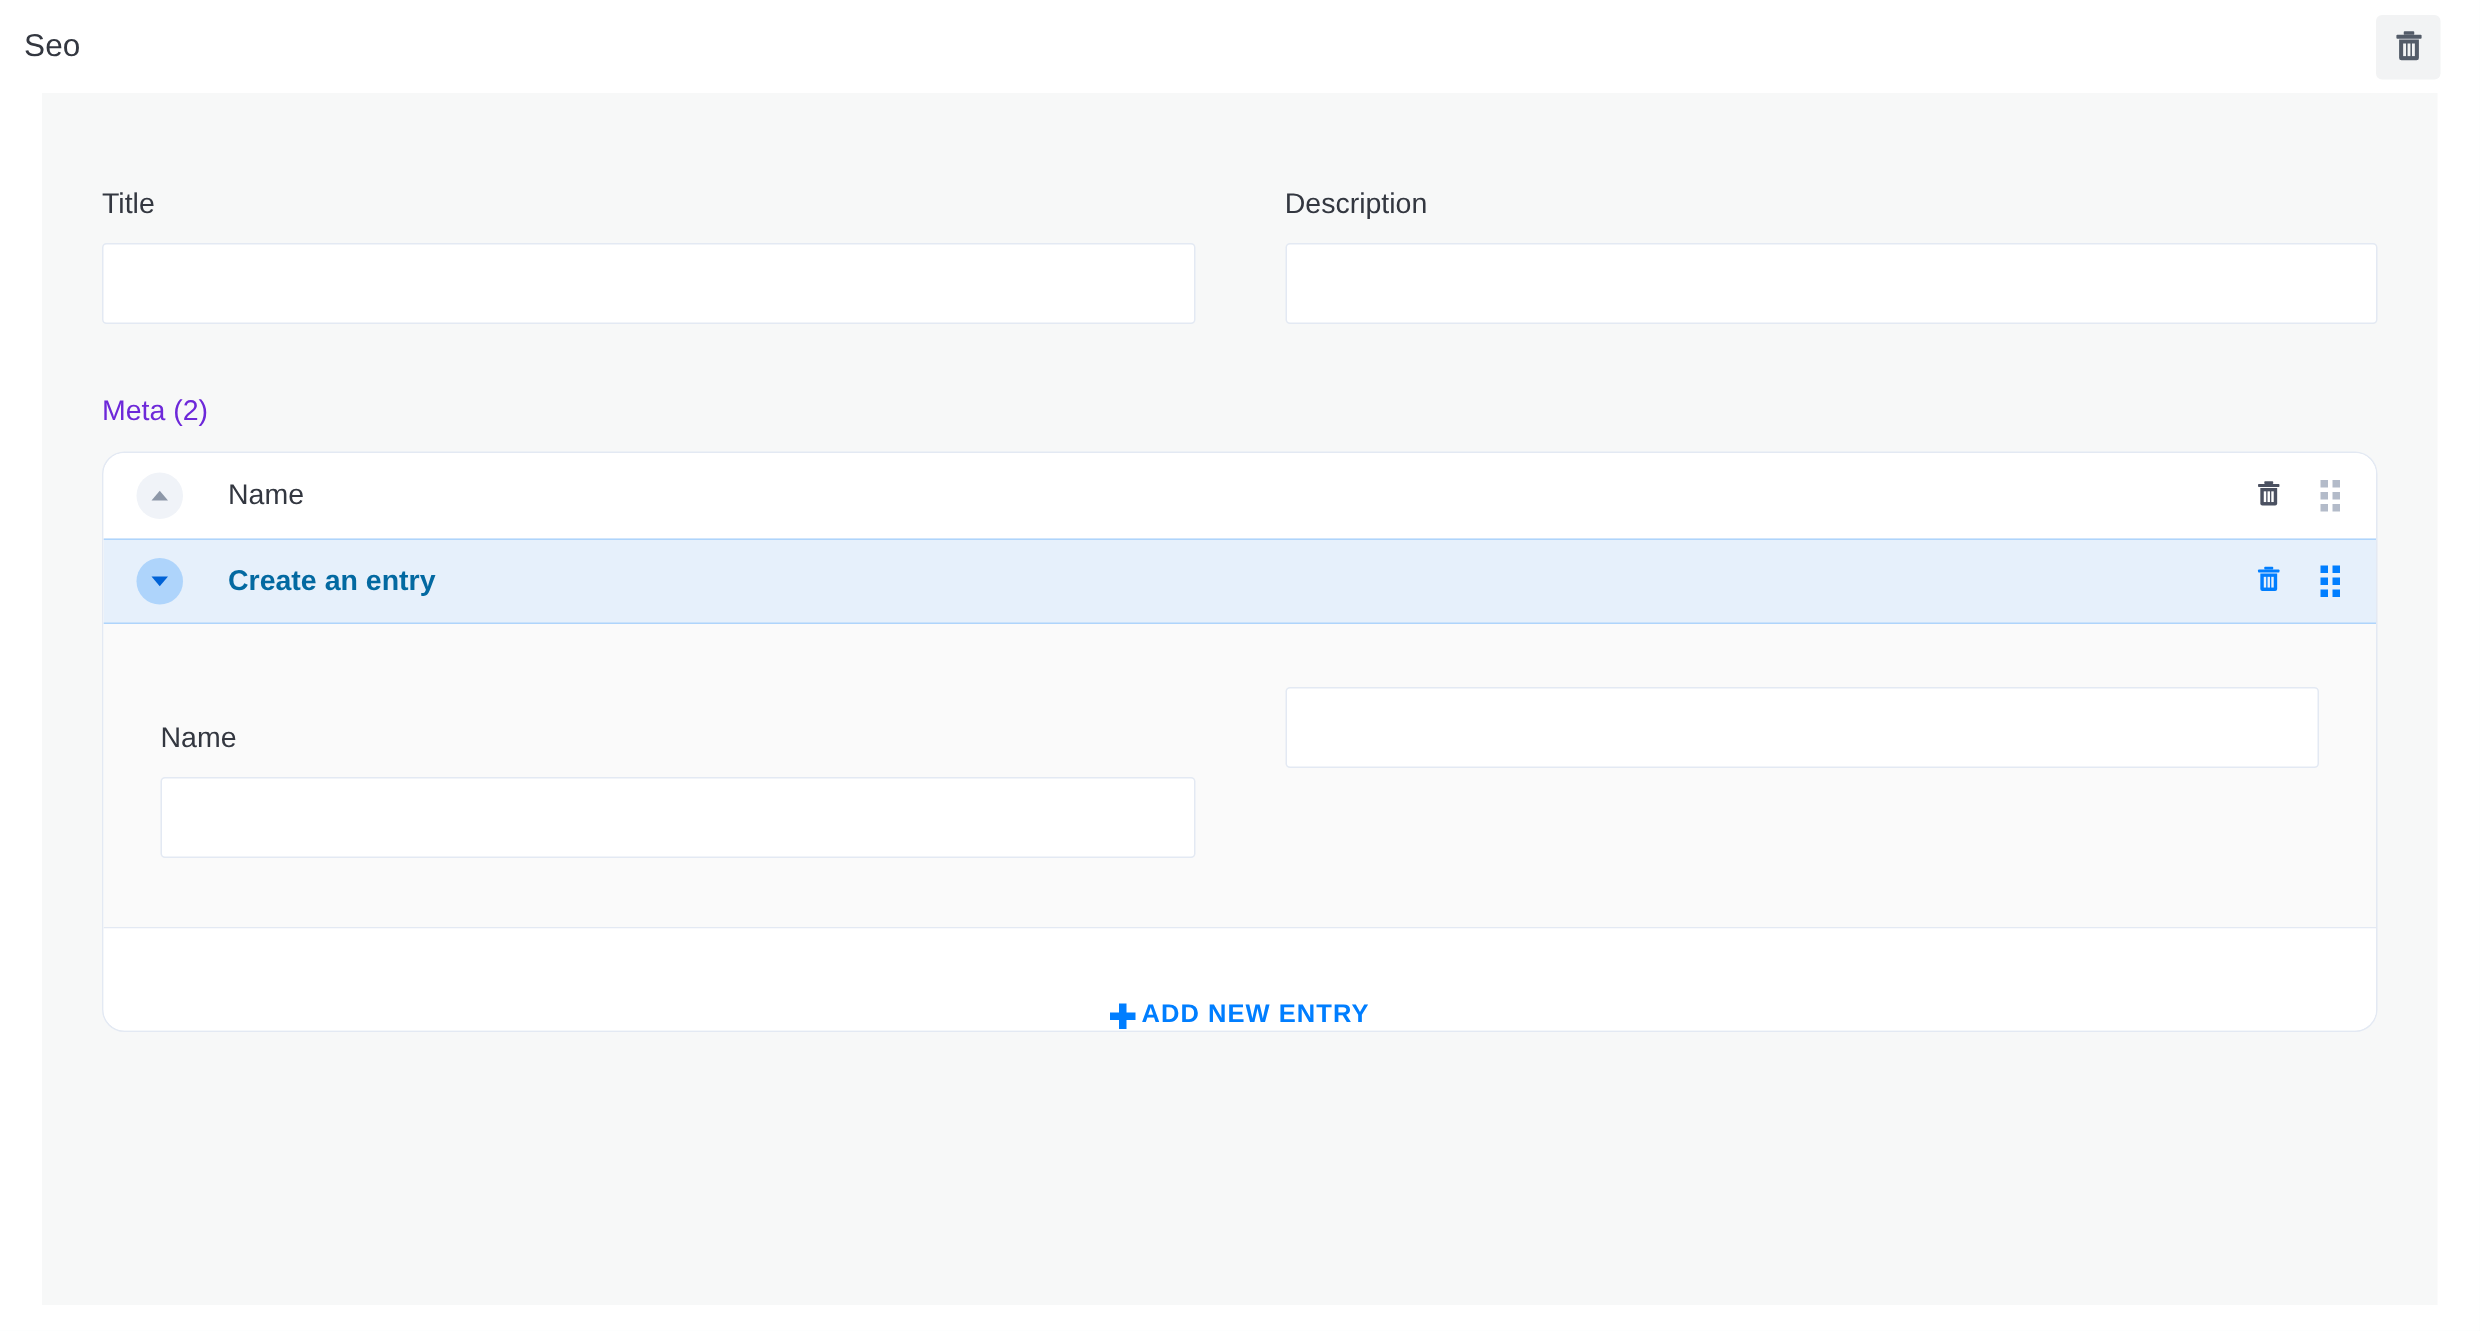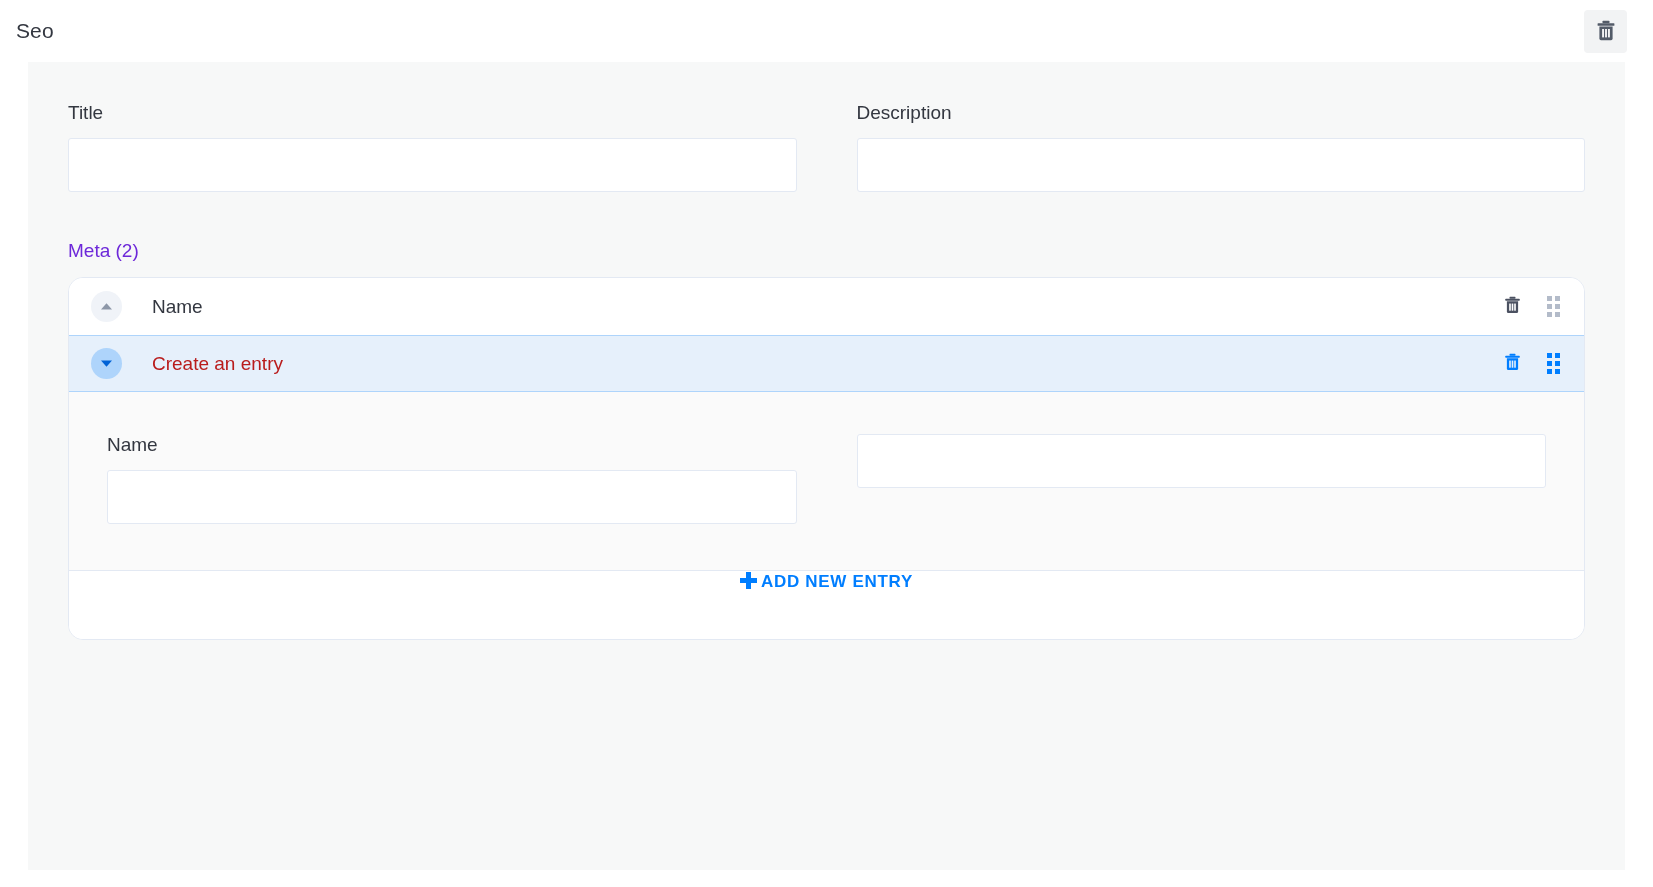--- a/index.html
+++ b/index.html
@@ -62,20 +62,21 @@
   .field {
     flex: 1 1 0;
     min-width: 0;
   }
   .field-label {
     font-size: 19px;
     color: #333740;
     margin-bottom: 14px;
     display: block;
     font-weight: 400;
+    margin-top: 24px;
   }
   .text-input {
     width: 100%;
     height: 54px;
     background: #ffffff;
     border: 1px solid #e3e9f3;
     border-radius: 3px;
     outline: none;
     font-size: 16px;
     color: #333740;
@@ -134,22 +135,22 @@
   .entry-row.active .toggle-circle { background: #aed4fb; }
 
   .entry-label {
     margin-left: 30px;
     font-size: 19px;
     color: #333740;
     font-weight: 400;
     white-space: nowrap;
   }
   .entry-row.active .entry-label {
-    color: #b91c1c;
-    font-weight: 400;
+    color: #0369a1;
+    font-weight: 700;
   }
 
   .entry-actions {
     margin-left: auto;
     display: flex;
     align-items: center;
     gap: 26px;
   }
   .icon-btn {
     background: none;
@@ -180,21 +181,21 @@
   
   .entry-body {
     background: #fafafa;
     border-bottom: 1px solid #e3e9f3;
     padding: 42px 38px 46px 38px;
   }
 
   
   .add-entry {
     display: flex;
-    align-items: flex-start;
+    align-items: flex-end;
     justify-content: center;
     gap: 4px;
     height: 68px;
     background: #ffffff;
     border: none;
     width: 100%;
     cursor: pointer;
     font-family: "Liberation Sans", "DejaVu Sans", sans-serif;
   }
   .add-entry-text {

